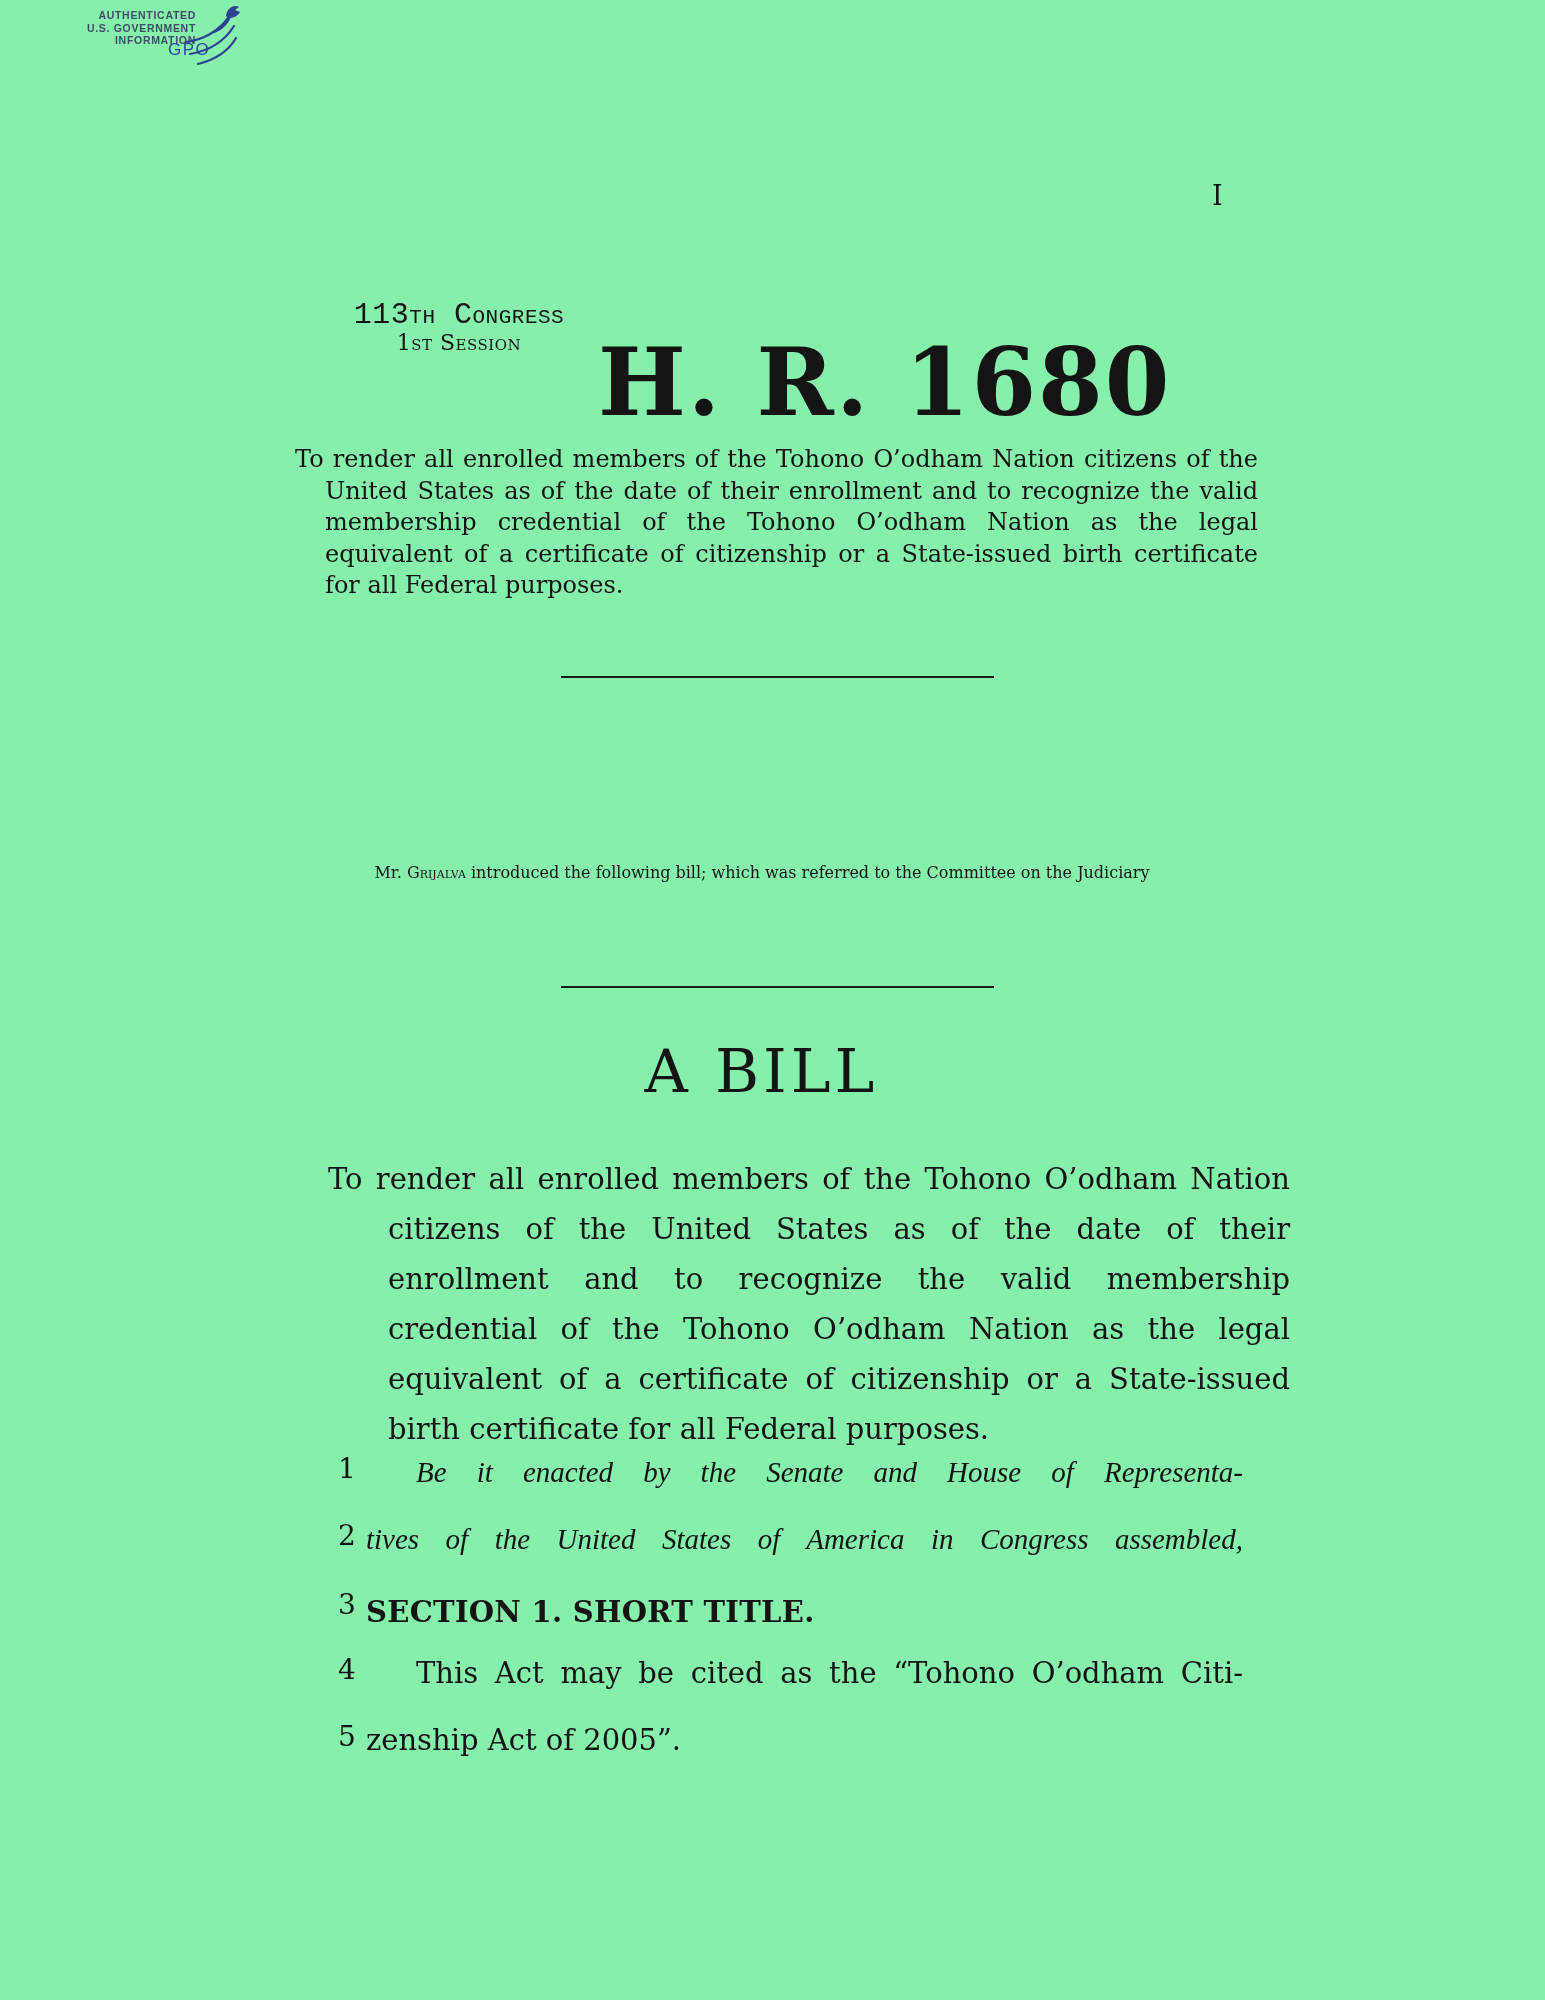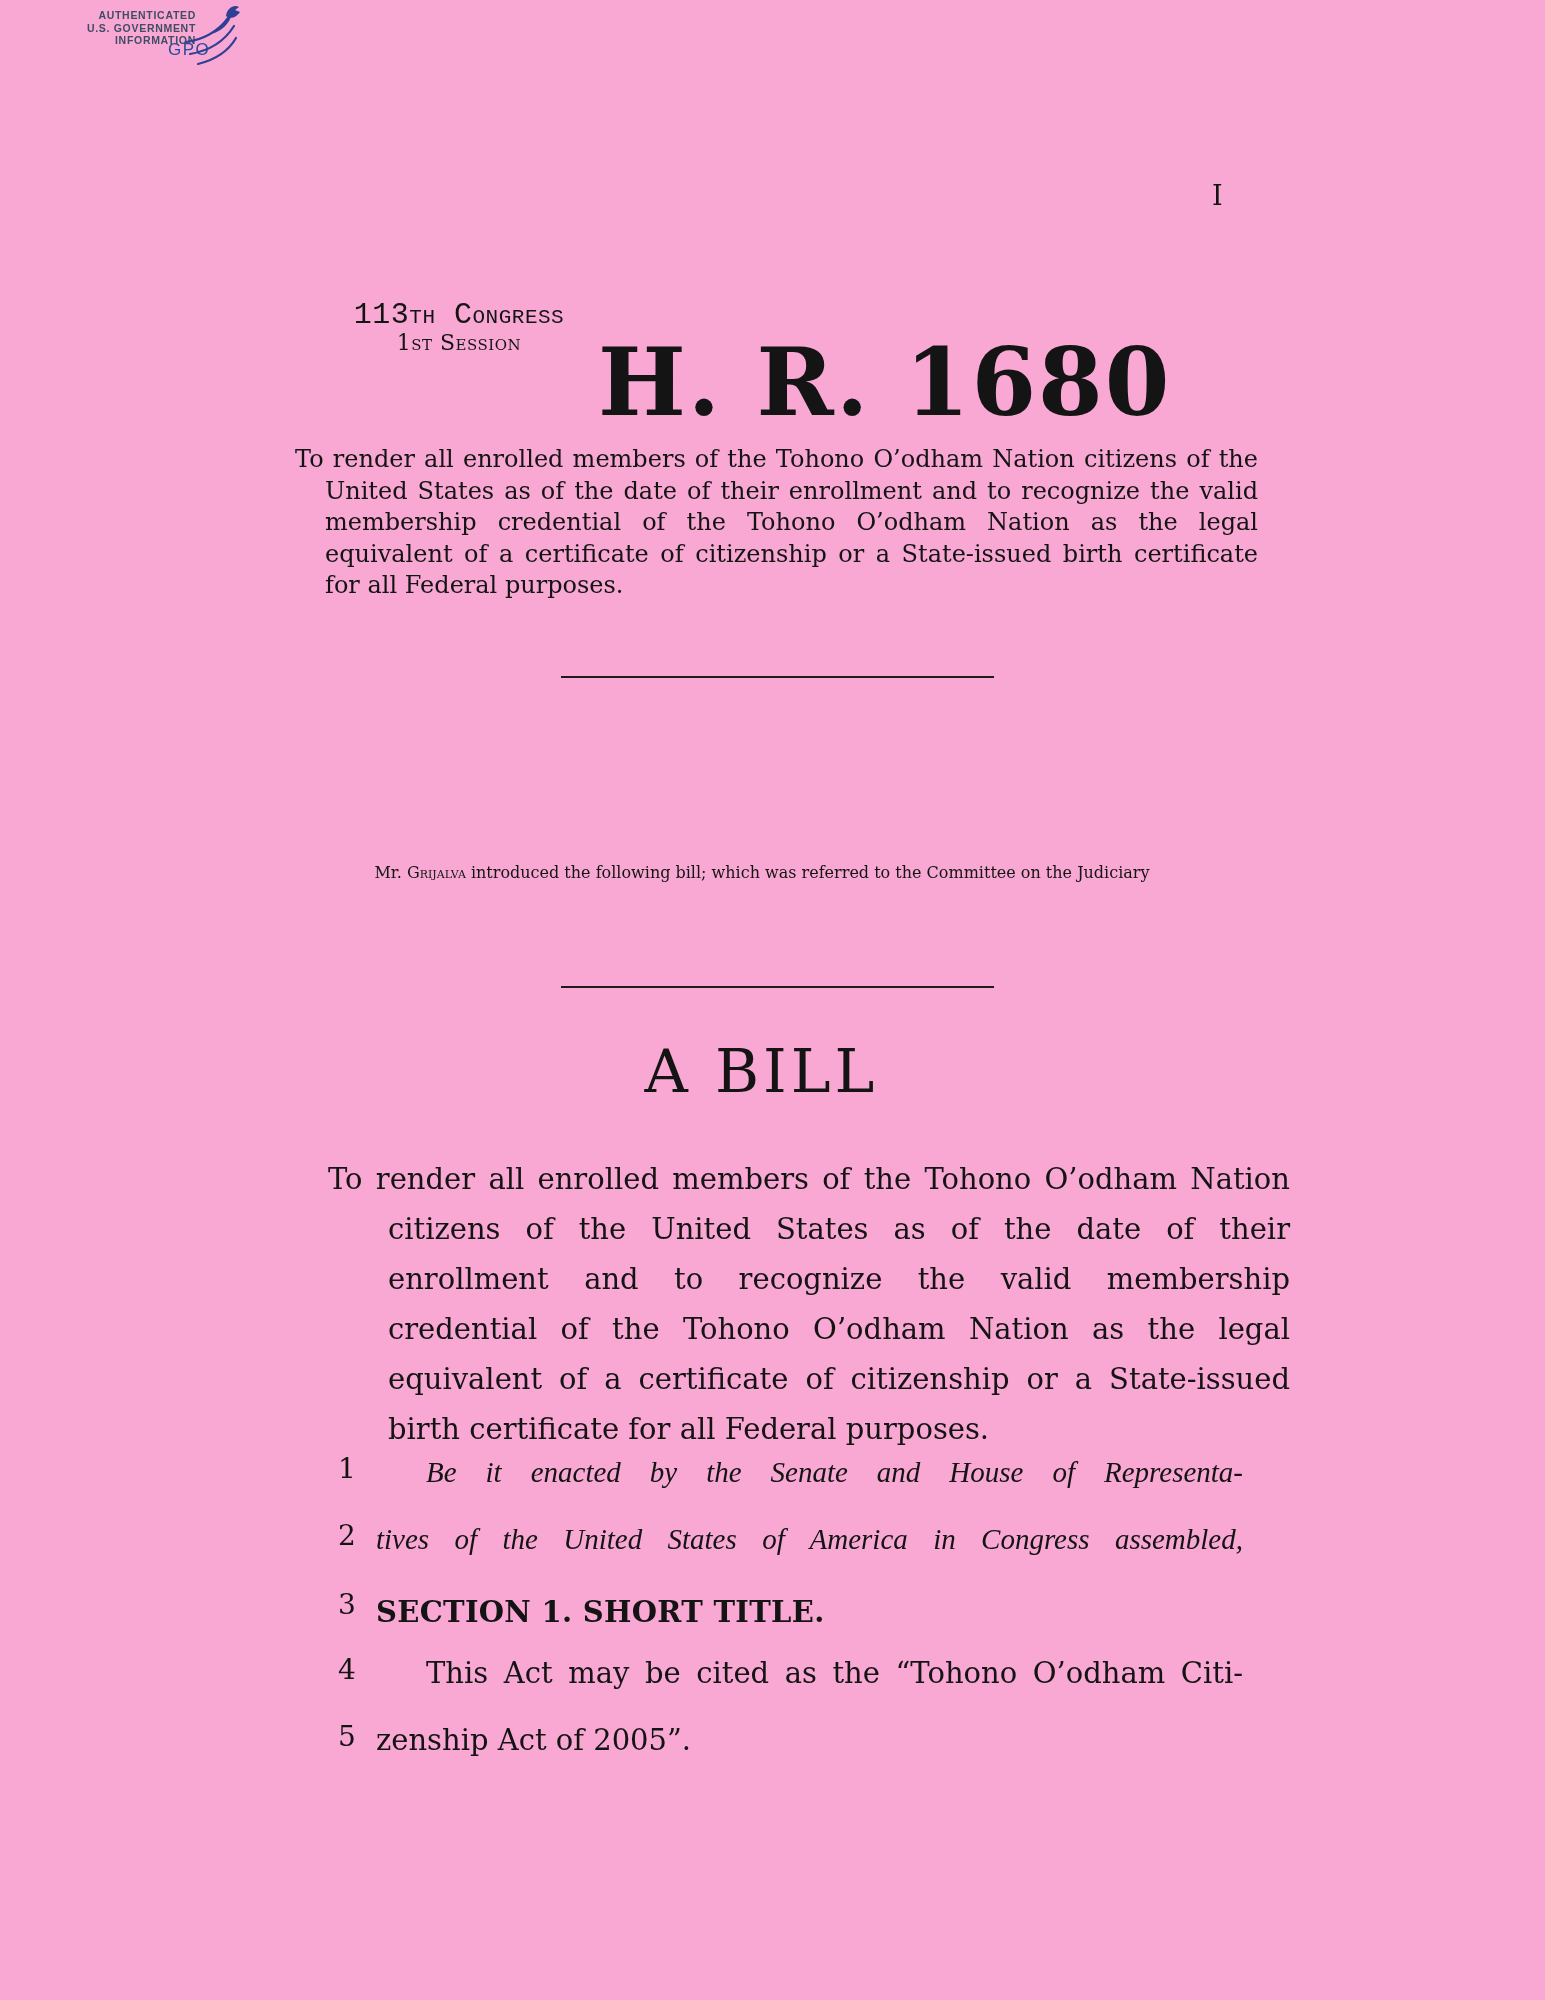--- a/index.html
+++ b/index.html
@@ -1,19 +1,19 @@
 <!DOCTYPE html>
 <html><head>
 <meta charset="utf-8">
 <style>
   html,body{margin:0;padding:0;background:#ffffff;}
   .page{
     position:relative;
     width:1545px;height:2000px;
-    background:#f9a8d4;
+    background:#86efac;
     font-family:"DejaVu Serif", serif;
     color:#141414;
     overflow:hidden;
   }
   
   .gpo-logo{position:absolute;left:86px;top:2px;width:155px;height:66px;}
   .gpo-lines{
     position:absolute;left:0;top:7px;width:110px;text-align:right;
     font-family:"Liberation Sans", sans-serif;
     font-size:10.5px;line-height:12.5px;letter-spacing:0.7px;
@@ -67,21 +67,21 @@
   }
   .preamble{
     position:absolute;left:328px;top:1154px;width:902px;
     font-size:29px;line-height:50px;
     text-align:justify;
     padding-left:60px;text-indent:-60px;
   }
   
   .bill-line{position:absolute;left:338px;width:905px;display:flex;}
   .bill-line .num{width:28px;flex:none;font-size:28px;}
-  .bill-line .text{flex:1;margin-left:10px;font-size:29px;line-height:40px;}
+  .bill-line .text{flex:1;font-size:29px;line-height:40px;}
   .line-1{top:1452px;} .line-2{top:1519px;} .line-3{top:1588px;}
   .line-4{top:1653px;} .line-5{top:1720px;}
   .italic{font-family:"Liberation Serif", serif;font-style:italic;font-size:30px;}
   .heading-line{font-weight:bold;font-size:25.5px;letter-spacing:0.3px;line-height:40px;padding-top:4px;}
   .indent{text-indent:50px;}
   .stretch{text-align:justify;text-align-last:justify;}
 </style>
 </head>
 <body>
 

